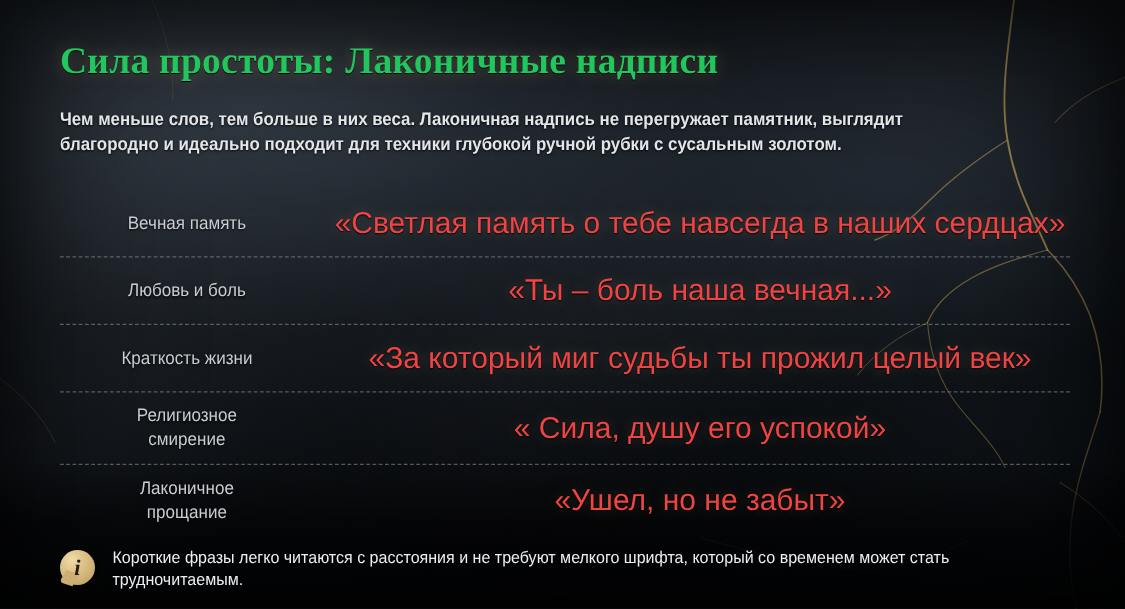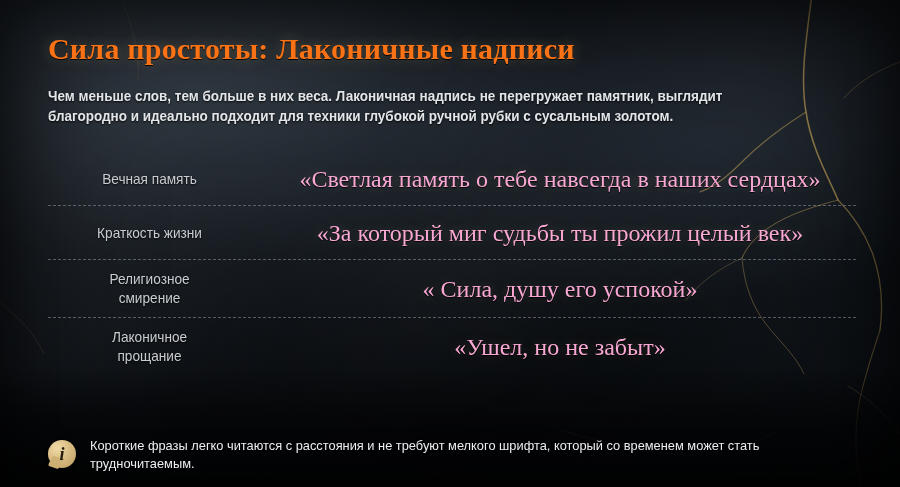--- a/index.html
+++ b/index.html
@@ -67,21 +67,21 @@
 
   
   .title {
     position: absolute;
     left: 48px;
     top: 32px;
     font-family: "Liberation Serif", "DejaVu Serif", serif;
     font-size: 30px;
     font-weight: 700;
     letter-spacing: 0.2px;
-    color: #f97316;
+    color: #22c55e;
     text-shadow: 0 1px 0 rgba(0,0,0,0.85), 0 0 14px rgba(214,178,106,0.30);
     white-space: nowrap;
   }
 
   .subtitle {
     position: absolute;
     left: 48px;
     top: 86px;
     width: 790px;
     font-size: 14.5px;
@@ -129,24 +129,24 @@
     font-weight: 500;
     color: #c9ccd0;
     transform: scaleX(0.94);
     transform-origin: left center;
     text-shadow: 0 1px 2px rgba(0,0,0,0.85);
     white-space: pre-line;
   }
 
   .row-quote {
     flex: 1 1 auto;
-    font-family: Liberation Serif, serif;
+    font-family: Liberation Sans, sans-serif;
     font-size: 24px;
     line-height: 30px;
-    color: #f9a8d4;
+    color: #ef4444;
     text-shadow: 0 1px 1px rgba(0,0,0,0.9), 0 0 12px rgba(226,200,144,0.22);
     white-space: nowrap;
   }
 
   
   .footer {
     position: absolute;
     left: 48px;
     right: 32px;
     bottom: 14px;
@@ -241,20 +241,25 @@
     <div class="subtitle">Чем меньше слов, тем больше в них веса. Лаконичная надпись не перегружает памятник, выглядит благородно и идеально подходит для техники глубокой ручной рубки с сусальным золотом.</div>
 
     <div class="rows">
 
       <div class="row">
         <div class="row-label">Вечная память</div>
         <div class="row-quote">«Светлая память о тебе навсегда в наших сердцах»</div>
         <div class="row-divider"></div>
       </div>
 
+      <div class="row">
+        <div class="row-label">Любовь и боль</div>
+        <div class="row-quote">«Ты – боль наша вечная...»</div>
+        <div class="row-divider"></div>
+      </div>
 
       <div class="row">
         <div class="row-label">Краткость жизни</div>
         <div class="row-quote">«За который миг судьбы ты прожил целый век»</div>
         <div class="row-divider"></div>
       </div>
 
       <div class="row tall">
         <div class="row-label">Религиозное
 смирение</div>

